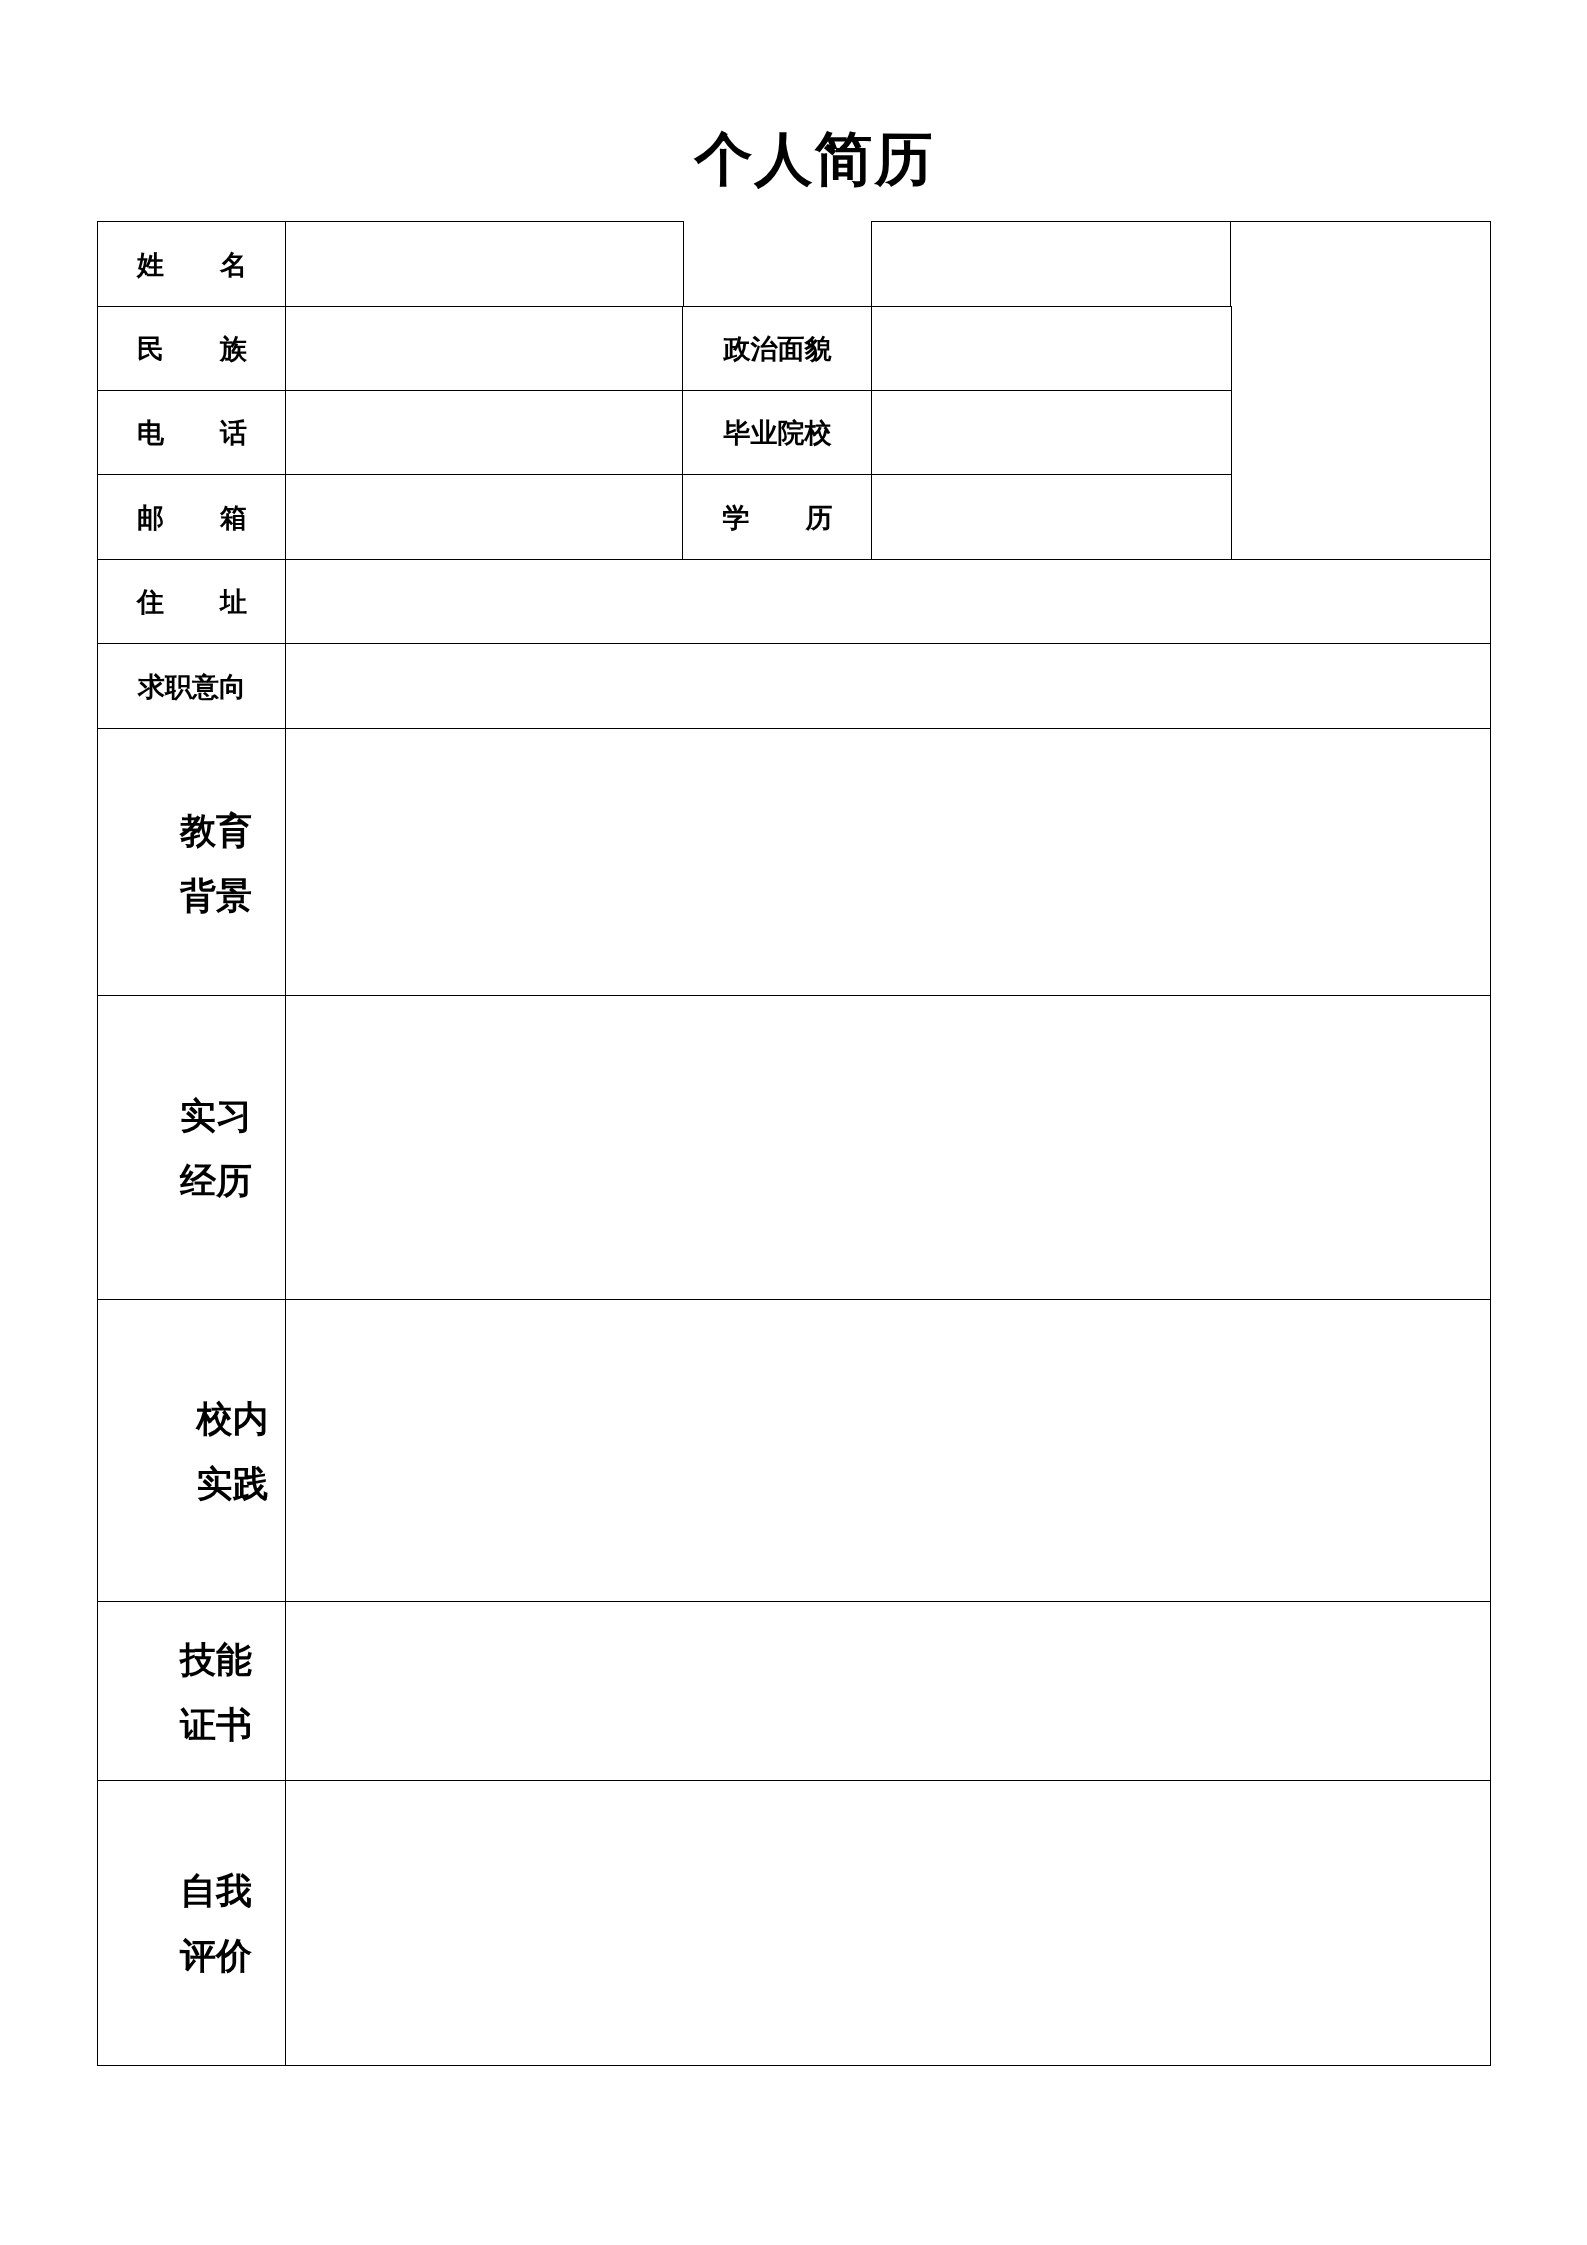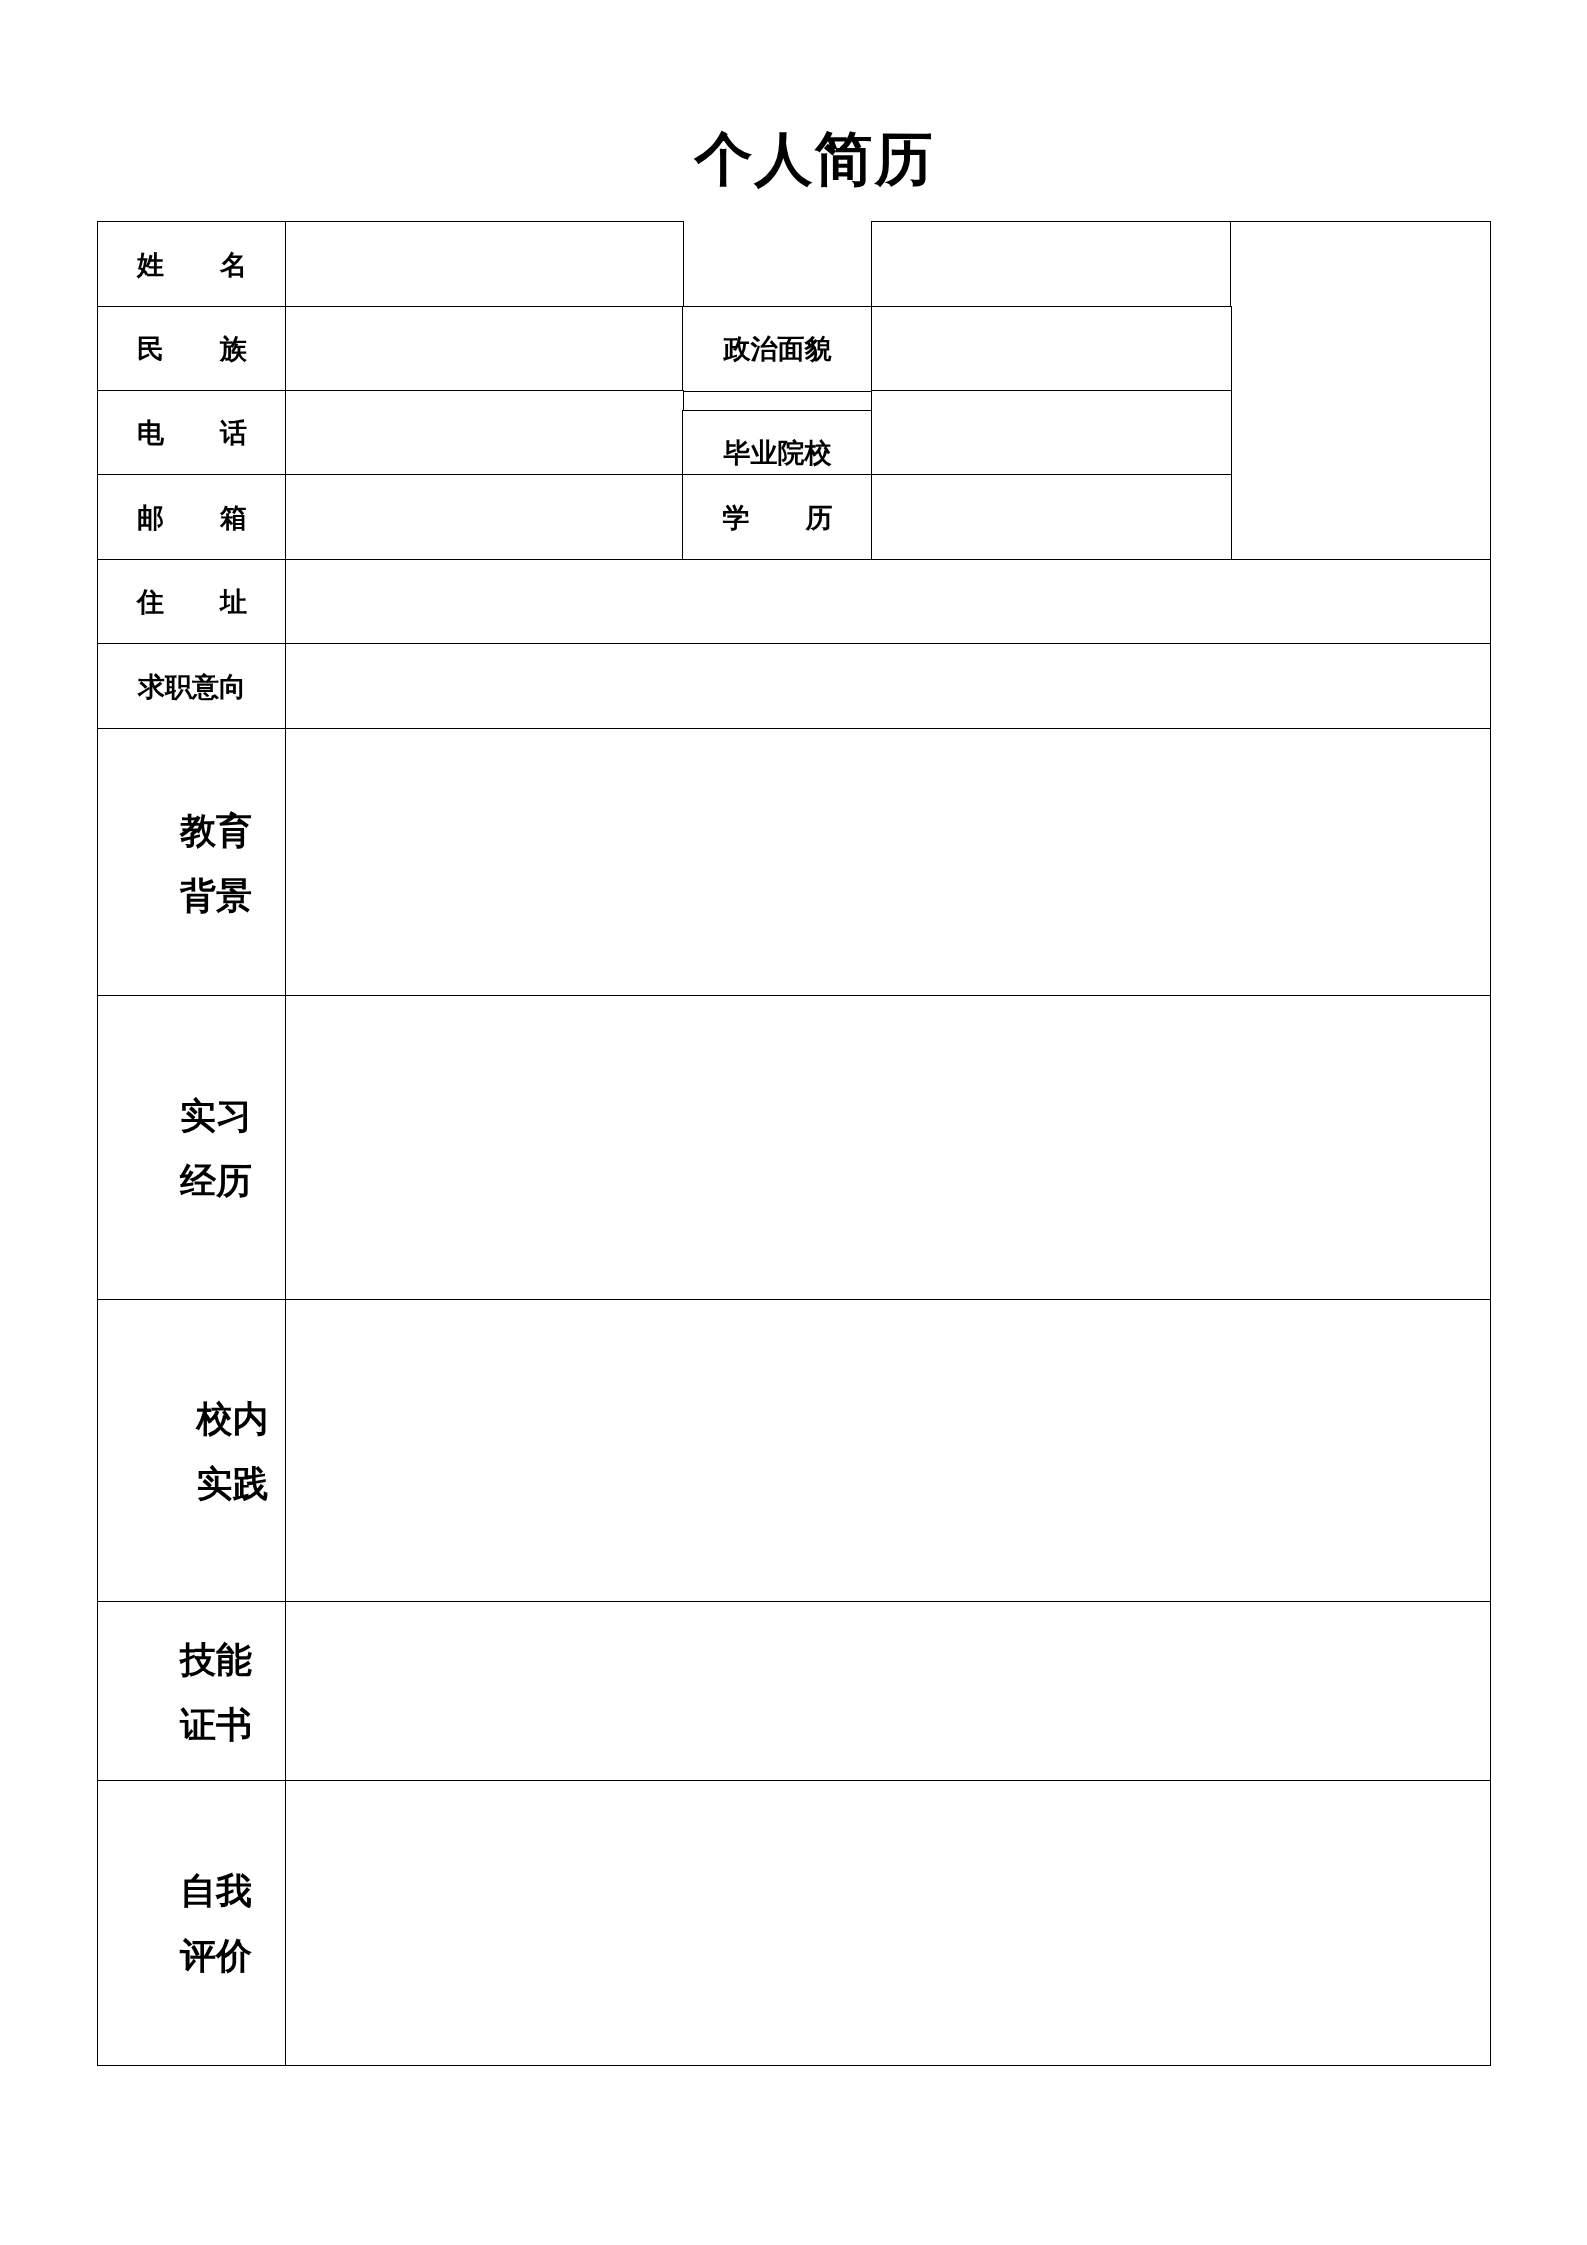--- a/index.html
+++ b/index.html
@@ -52,21 +52,21 @@
 
   <div class="cell" style="left:0;top:169px;width:190px;height:86px;">
     <div class="lbl-spread">
         <span>电</span>
         <span>话</span>
       </div>
   </div>
   <div class="cell" style="left:188px;top:169px;width:399px;height:86px;">
       <span class="input"></span>
     </div>
-  <div class="cell" style="left:585px;top:169px;width:191px;height:86px;margin-top:20px;">
+  <div class="cell" style="left:585px;top:169px;width:191px;height:86px;">
       <span class="lbl">毕业院校</span>
     </div>
   <div class="cell" style="left:774px;top:169px;width:361px;height:86px;">
       <span class="input"></span>
     </div>
 
   <div class="cell" style="left:0;top:253px;width:190px;height:87px;">
     <div class="lbl-spread">
         <span>邮</span>
         <span>箱</span>

